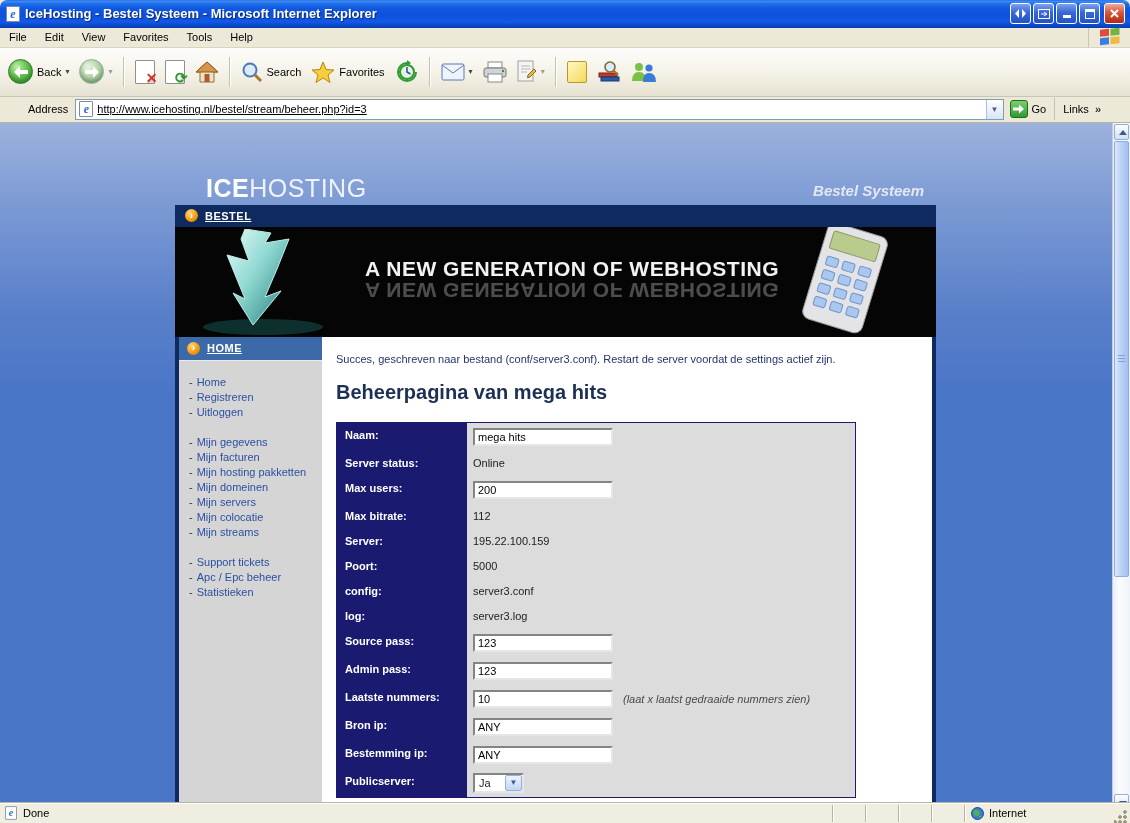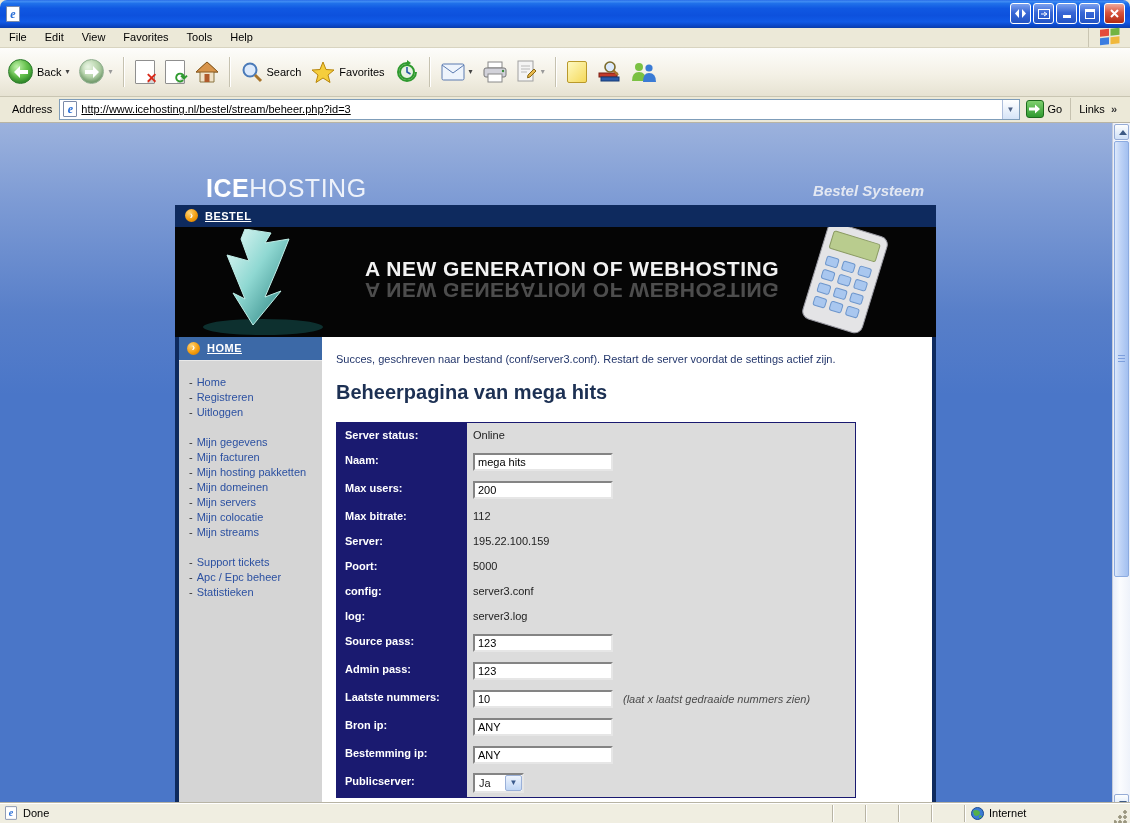--- a/index.html
+++ b/index.html
@@ -45,21 +45,21 @@
     box-shadow:inset 0 -3px 4px rgba(0,60,0,.35); }
   .circ.dim { border-color:#8fae8f; background:radial-gradient(circle at 35% 30%,#e9f5e4 0%,#b9d6ad 45%,#93b78d 100%); }
   .pgicon { position:relative; width:20px; height:24px; background:linear-gradient(135deg,#fff 80%,#d7d7d7 81%);
     border:1px solid #8f8f8f; border-radius:1px; flex:none; }
   .pgicon .ovl { position:absolute; right:-4px; bottom:-2px; font-weight:bold; font-size:14px; line-height:1; }
   .ovl.red { color:#d92a1a; }
   .ovl.green { color:#2f9a2f; font-size:15px; }
   .note-ico { width:20px; height:22px; background:linear-gradient(135deg,#fef9c0 0%,#f5d95a 100%); border:1px solid #b9992a; border-radius:2px; }
 
   
-  .addressbar { height:26px; background:#ece9d8; border-bottom:1px solid #b8b4a4; display:flex; align-items:center; padding:0 5px; }
+  .addressbar { height:26px; background:#ece9d8; border-bottom:1px solid #b8b4a4; display:flex; align-items:center; padding:0 21px; }
   .addr-label { padding:0 7px; color:#000; }
   .addr-field { flex:1; height:21px; background:#fff; border:1px solid #7f9db9;
     display:flex; align-items:center; padding-left:3px; gap:4px; }
   .addr-text { flex:1; color:#000; white-space:nowrap; overflow:hidden;text-decoration:underline; }
   .addr-drop { width:17px; height:19px; background:linear-gradient(180deg,#fff,#d6e4f7); border-left:1px solid #aebedb;
     display:flex; align-items:center; justify-content:center; color:#4d6185; font-size:8px; }
   .go-btn { display:flex; align-items:center; gap:4px; padding:0 8px 0 6px; height:24px; }
   .go-box { width:18px; height:18px; border-radius:3px; border:1px solid #1d6b1d;
     background:linear-gradient(180deg,#7fd06f 0%,#2f9a2f 100%); display:flex; align-items:center; justify-content:center; }
   .links-area { display:flex; align-items:center; gap:6px; padding:0 8px; border-left:1px solid #c6c2b0; height:22px; }
@@ -148,20 +148,21 @@
       radial-gradient(circle at 1px 13px, #9a967f 1.5px, transparent 2px); }
 </style>
 </head>
 <body>
 
 <div class="window">
 
   <div class="titlebar">
     <div class="title-left">
       <span class="page-ico"></span>
+      <span class="title-text">IceHosting - Bestel Systeem - Microsoft Internet Explorer</span>
     </div>
     <div class="title-btns">
       <span class="tbtn">
         <svg width="11" height="9" viewBox="0 0 11 9">
             <path d="M4 0 L0 4.5 L4 9 Z" fill="#fff"></path>
             <path d="M7 0 L11 4.5 L7 9 Z" fill="#fff"></path>
           </svg>
       </span>
       <span class="tbtn">
         <svg width="12" height="10" viewBox="0 0 12 10">
@@ -451,30 +452,30 @@
                   <span class="dash">-</span>
                   <span class="nav-link">Statistieken</span>
                 </div>
               </div>
             </div>
         </div>
         <div class="main">
           <div class="success">Succes, geschreven naar bestand (conf/server3.conf). Restart de server voordat de settings actief zijn.</div>
           <div class="heading">Beheerpagina van mega hits</div>
           <div class="form-table">
+              <div class="form-row row-input">
+                <div class="form-label">Naam:</div>
+                <div class="form-value">
+                  <input class="form-input" type="text" value="mega hits" style="">
+                </div>
+              </div>
               <div class="form-row row-text">
                 <div class="form-label">Server status:</div>
                 <div class="form-value">
                   <span>Online</span>
-                </div>
-              </div>
-              <div class="form-row row-input">
-                <div class="form-label">Naam:</div>
-                <div class="form-value">
-                  <input class="form-input" type="text" value="mega hits" style="">
                 </div>
               </div>
               <div class="form-row row-input">
                 <div class="form-label">Max users:</div>
                 <div class="form-value">
                   <input class="form-input" type="text" value="200" style="">
                 </div>
               </div>
               <div class="form-row row-text">
                 <div class="form-label">Max bitrate:</div>

